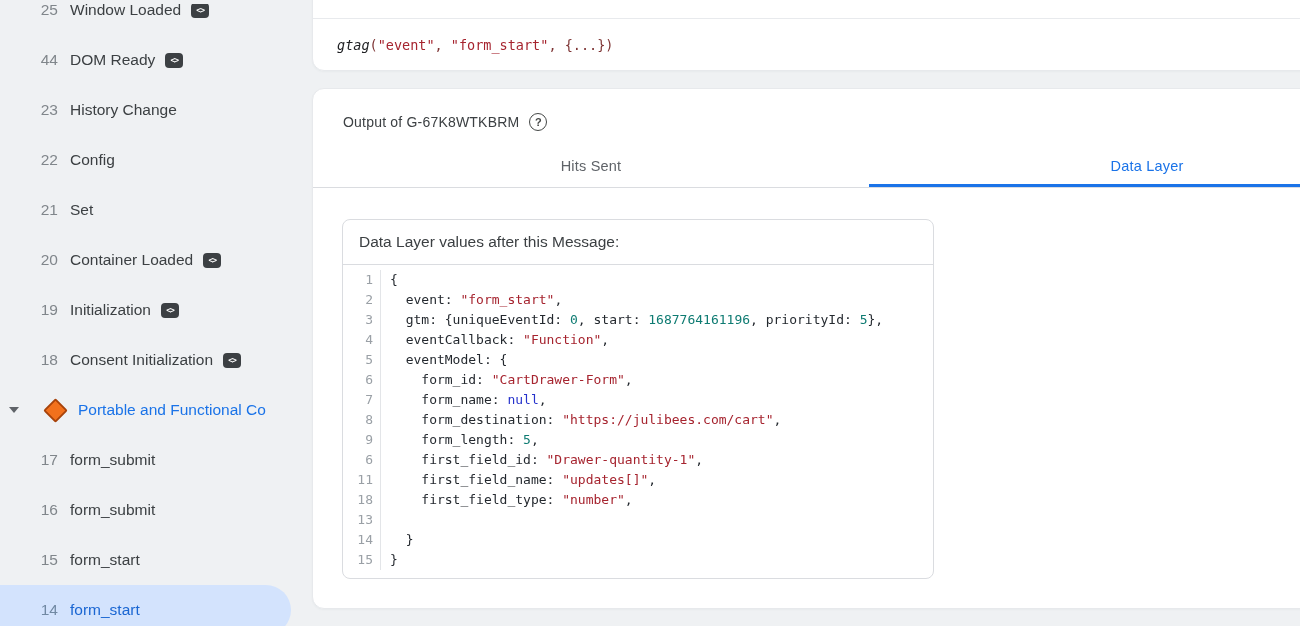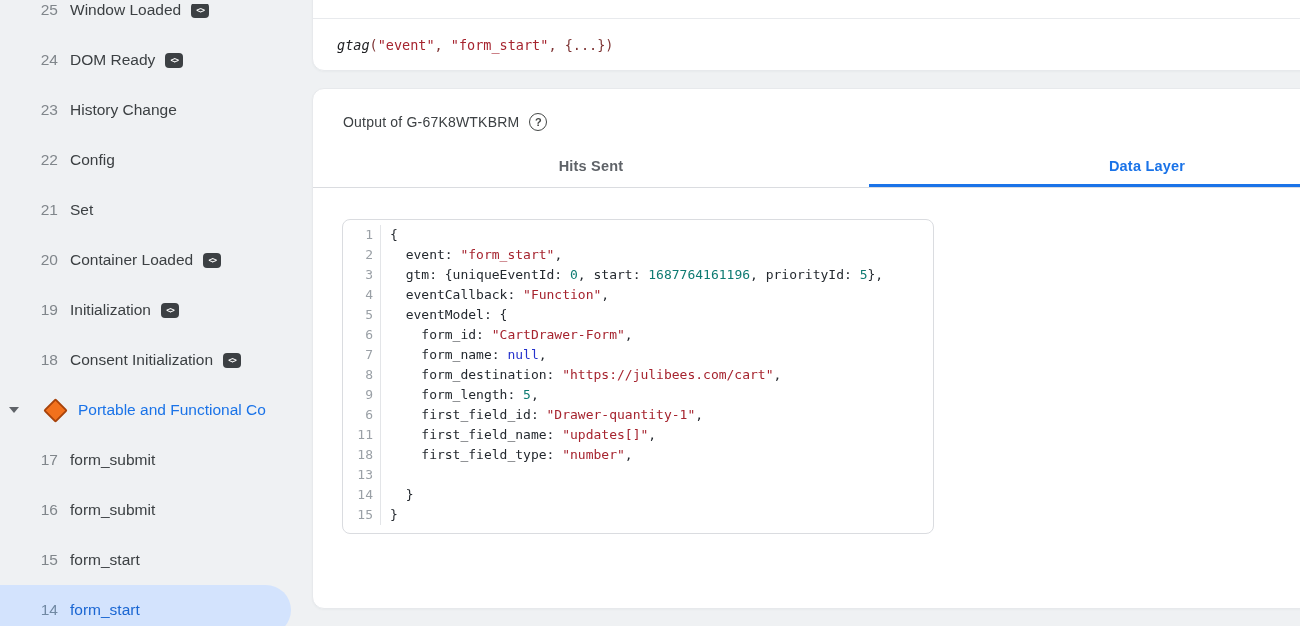--- a/index.html
+++ b/index.html
@@ -51,21 +51,21 @@
   .out-title-row{display:flex;align-items:center;padding:24px 0 0 30px;}
   .out-title{font-size:14px;color:#3c4043;letter-spacing:.2px;}
   .help-icon{
     margin-left:10px;width:16px;height:16px;border:1.5px solid #444746;border-radius:50%;
     display:inline-flex;align-items:center;justify-content:center;
     font-size:11px;font-weight:bold;color:#444746;cursor:pointer;flex:none;
   }
   .tabs{display:flex;margin-top:18px;border-bottom:1px solid #dadce0;}
   .tab{
     flex:1;text-align:center;padding:9px 0 13px 0;
-    font-size:14.5px;font-weight:700;color:#5f6368;letter-spacing:.2px;cursor:pointer;
+    font-size:14.5px;font-weight:400;color:#5f6368;letter-spacing:.2px;cursor:pointer;
   }
   .tab.active{color:#1a73e8;box-shadow:inset 0 -3px 0 #1a73e8;}
   .panel{padding:31px 0 0 29px;}
   .dl-box{width:590px;border:1px solid #dadce0;border-radius:8px;background:#fff;overflow:hidden;}
   .dl-header{padding:13px 16px;font-size:15.5px;color:#3c4043;border-bottom:1px solid #dadce0;}
   .dl-code{padding:5px 0 8px 0;font-family:"DejaVu Sans Mono",monospace;font-size:13px;}
   .cline{display:flex;line-height:20px;}
   .lnum{width:30px;flex:none;text-align:right;padding-right:7px;color:#9aa0a6;border-right:1px solid #e3e5e8;}
   .ccode{padding-left:9px;white-space:pre;color:#24292f;}
   
@@ -80,21 +80,21 @@
 <body>
 
 <aside class="sidebar">
   <div class="slist">
       <div class="srow">
         <span class="snum">25</span>
         <span class="slabel">Window Loaded</span>
         <span class="badge">&lt;&gt;</span>
       </div>
       <div class="srow">
-        <span class="snum">24</span>
+        <span class="snum">44</span>
         <span class="slabel">DOM Ready</span>
         <span class="badge">&lt;&gt;</span>
       </div>
       <div class="srow">
         <span class="snum">23</span>
         <span class="slabel">History Change</span>
       </div>
       <div class="srow">
         <span class="snum">22</span>
         <span class="slabel">Config</span>
@@ -151,20 +151,21 @@
   <div class="out-title-row">
     <span class="out-title">Output of G-67K8WTKBRM</span>
     <span class="help-icon">?</span>
   </div>
   <div class="tabs">
       <div class="tab">Hits Sent</div>
       <div class="tab active">Data Layer</div>
     </div>
   <div class="panel">
     <div class="dl-box">
+      <div class="dl-header">Data Layer values after this Message:</div>
       <div class="dl-code">
           <div class="cline">
             <span class="lnum">1</span>
             <span class="ccode"><span class="tk-pln">{</span></span>
           </div>
           <div class="cline">
             <span class="lnum">2</span>
             <span class="ccode"><span class="tk-pln">  event: </span><span class="tk-str">"form_start"</span><span class="tk-pln">,</span></span>
           </div>
           <div class="cline">

